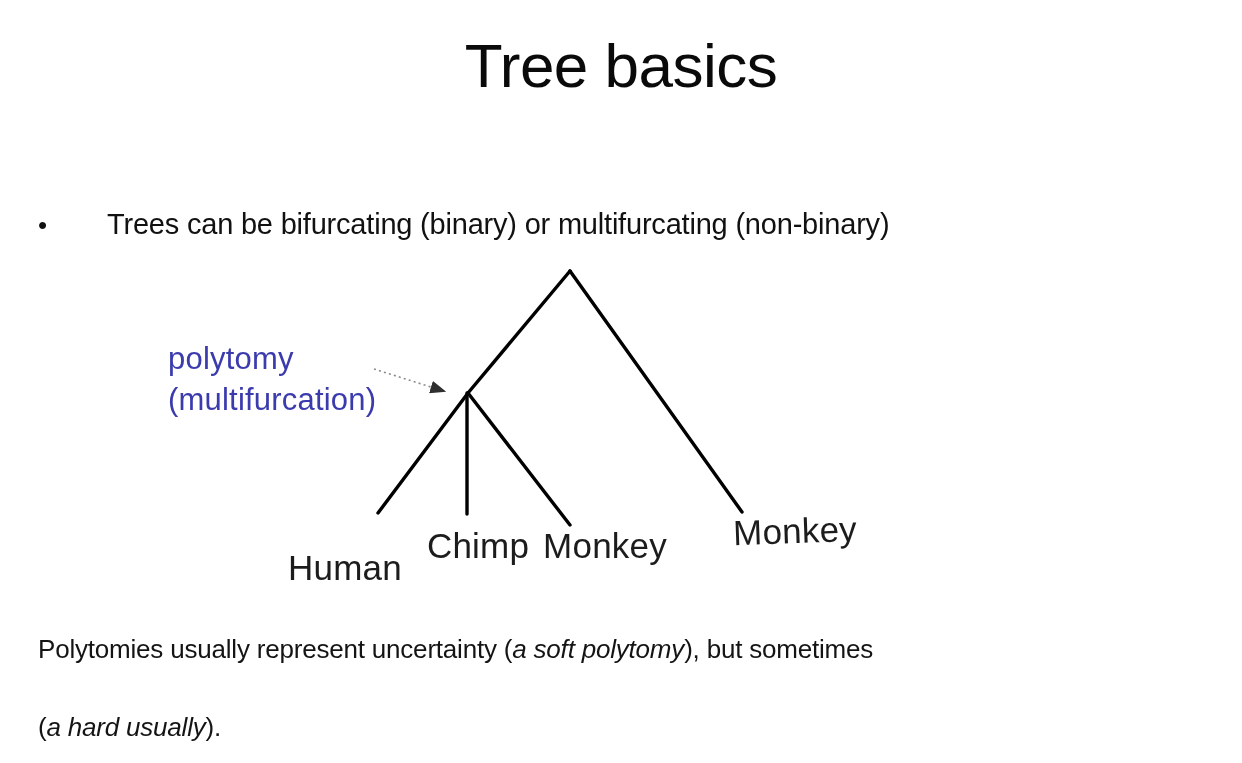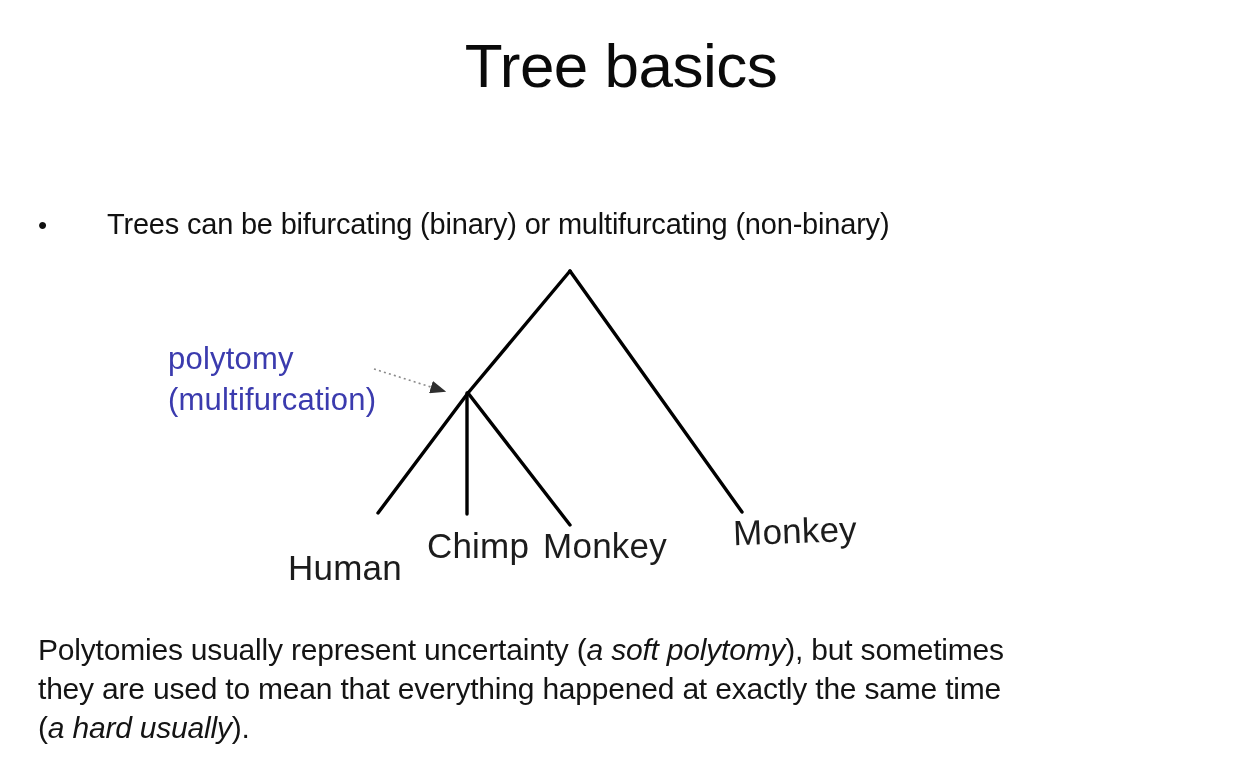--- a/index.html
+++ b/index.html
@@ -88,21 +88,21 @@
   .tip-human   { left: 345px; top: 548px; }
   .tip-chimp   { left: 478px; top: 526px; }
   .tip-gorilla { left: 605px; top: 526px; }
   .tip-monkey  { left: 795px; top: 511px; transform: translateX(-50%) rotate(-2deg); }
   .footer {
     position: absolute;
     left: 38px;
     top: 630px;
     margin: 0;
     width: 1170px;
-    font-size: 30px;
+    font-size: 26px;
     line-height: 39px;
     color: #141414;
     letter-spacing: -0.2px;
   }
   .footer i { font-style: italic; }
 </style>
 </head>
 <body>
 
 <div class="slide">
@@ -131,15 +131,15 @@
   <div class="annotation" style="color: rgb(59, 59, 174);">
     <div>polytomy</div>
     <div>(multifurcation)</div>
   </div>
 
   <div class="tip-label tip-human">Human</div>
   <div class="tip-label tip-chimp">Chimp</div>
   <div class="tip-label tip-gorilla">Monkey</div>
   <div class="tip-label tip-monkey">Monkey</div>
 
-  <p class="footer"><span>Polytomies usually represent uncertainty (</span><i>a soft polytomy</i><span>), but sometimes</span><br><span>they are used to mean that everything happened at exactly the same time</span><br><span>(</span><i>a hard usually</i><span>).</span></p>
+  <p class="footer"><span>Polytomies usually represent uncertainty (</span><i>a soft polytomy</i><span>), but sometimes</span><br><br><span>(</span><i>a hard usually</i><span>).</span></p>
 
 </div>
 
 </body></html>

